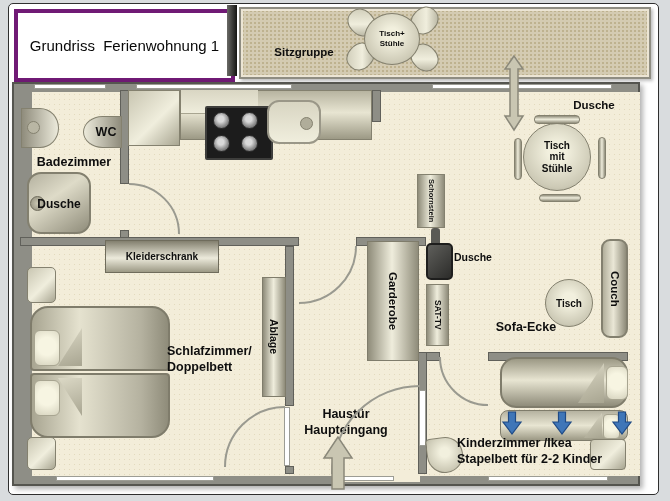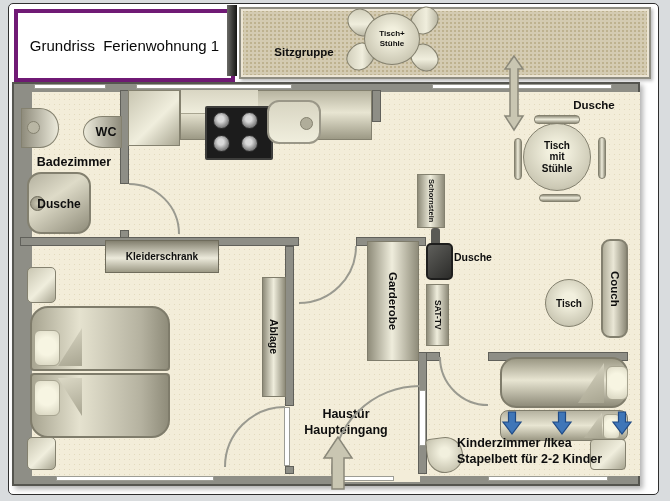--- a/index.html
+++ b/index.html
@@ -134,38 +134,41 @@
   <div class="furn g-h" style="left:367px;top:241px;width:52px;height:120px;border:1px solid #7f7c6b;">
     <span class="vlbl" style="font-size:11.5px;">Garderobe</span>
   </div>
 
   <div class="furn g-sq" style="left:545px;top:279px;width:48px;height:48px;border-radius:50%;">
     <span class="lbl" style="position:static;font-size:10px;">Tisch</span>
   </div>
   <div class="furn" style="left:601px;top:239px;width:27px;height:99px;border-radius:9px;background:linear-gradient(90deg,#b2af9b,#eae7d6 45%,#8f8c7a);border:2px solid #83806f;">
     <span class="vlbl" style="font-size:11.5px;">Couch</span>
   </div>
+  <div class="lbl" style="left:484px;top:319px;width:84px;">Sofa-Ecke</div>
 
   <div class="furn g-h" style="left:262px;top:277px;width:24px;height:120px;border:1px solid #7f7c6b;">
     <span class="vlbl" style="font-size:10.5px;">Ablage</span>
   </div>
   <div class="lbl" style="left:290px;top:406px;width:112px;">Haustür
 Haupteingang</div>
 
   <div class="furn" style="left:105px;top:240px;width:114px;height:33px;background:linear-gradient(180deg,#83806f,#eceadb 55%,#9c9985);border:1px solid #6f6c5c;">
     <span class="lbl" style="position:static;font-size:10px;">Kleiderschrank</span>
   </div>
   <div class="furn g-soft" style="left:27px;top:267px;width:29px;height:36px;border-radius:5px;"></div>
   <div class="furn" style="left:30px;top:306px;width:140px;height:65px;border-radius:18px 18px 4px 4px;background:linear-gradient(90deg,#a8a591,#e5e2cf 35%,#b5b2a0 80%,#8f8c7a);border:2px solid #7f7c6b;"></div>
   <div class="furn" style="left:30px;top:373px;width:140px;height:65px;border-radius:4px 4px 18px 18px;background:linear-gradient(90deg,#a8a591,#e5e2cf 35%,#b5b2a0 80%,#8f8c7a);border:2px solid #7f7c6b;"></div>
   <div class="pillow" style="left:34px;top:330px;width:24px;height:34px;"></div>
   <div class="pillow" style="left:34px;top:380px;width:24px;height:34px;"></div>
   <div class="tri" style="left:58px;top:328px;width:24px;height:38px;clip-path:polygon(100% 0,100% 100%,0 100%);"></div>
   <div class="tri" style="left:58px;top:378px;width:24px;height:38px;clip-path:polygon(0 0,100% 0,100% 100%);"></div>
   <div class="furn g-soft" style="left:27px;top:437px;width:29px;height:33px;border-radius:5px;"></div>
+  <div class="lbl" style="left:167px;top:343px;width:110px;text-align:left;">Schlafzimmer/
+Doppelbett</div>
 
   <div class="furn" style="left:500px;top:357px;width:128px;height:51px;border-radius:16px;background:linear-gradient(180deg,#9c9985,#e8e5d2 45%,#8f8c7a);border:2px solid #7f7c6b;"></div>
   <div class="tri" style="left:578px;top:363px;width:26px;height:40px;clip-path:polygon(0 100%,100% 0,100% 100%);"></div>
   <div class="pillow" style="left:606px;top:366px;width:20px;height:32px;"></div>
   <div class="furn" style="left:500px;top:410px;width:128px;height:31px;border-radius:8px;background:linear-gradient(180deg,#b5b2a0,#e8e5d2 50%,#9c9985);border:1px solid #7f7c6b;"></div>
   <div class="tri" style="left:584px;top:413px;width:18px;height:25px;clip-path:polygon(0 100%,100% 0,100% 100%);"></div>
   <div class="pillow" style="left:603px;top:414px;width:15px;height:23px;border-radius:4px;"></div>
   <div class="furn g-sq" style="left:427px;top:437px;width:36px;height:36px;border-radius:15% 60% 60% 60%;transform:rotate(-8deg);"></div>
   <div class="furn g-soft" style="left:590px;top:439px;width:36px;height:31px;border-radius:4px;"></div>
   <div class="lbl" style="left:457px;top:435px;width:182px;text-align:left;">Kinderzimmer /Ikea

